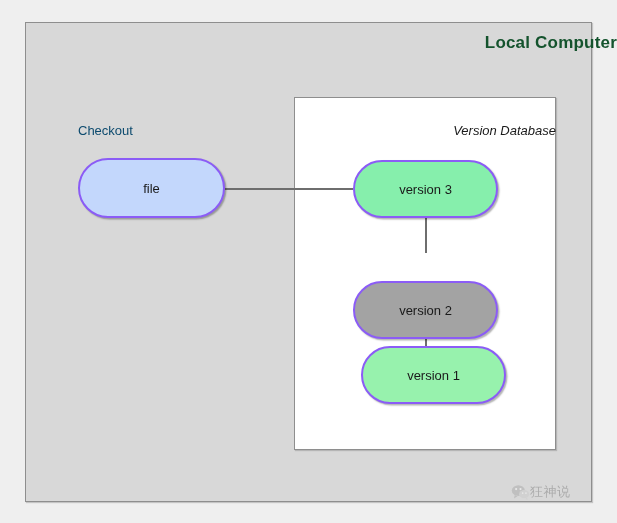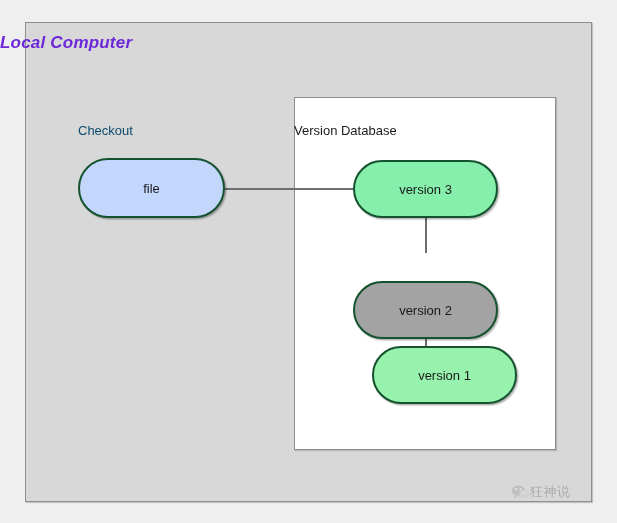--- a/index.html
+++ b/index.html
@@ -34,86 +34,86 @@
     border: 1px solid #8e8e8e;
     box-sizing: border-box;
     box-shadow: 1px 1px 1px rgba(0,0,0,0.18);
   }
 
   .local-title {
     position: absolute;
     left: 0;
     top: 33px;
     width: 100%;
-    text-align: left;
+    text-align: right;
     font-size: 17px;
     font-weight: bold;
-    color: #6d28d9;
+    color: #14532d;
     letter-spacing: 0.2px;
-    font-style: italic;
   }
 
   
   .vdb-panel {
     position: absolute;
     left: 294px;
     top: 97px;
     width: 262px;
     height: 353px;
     background: #ffffff;
     border: 1px solid #8e8e8e;
     box-sizing: border-box;
     box-shadow: 1px 1px 1px rgba(0,0,0,0.16);
   }
 
   .vdb-title {
     position: absolute;
     left: 294px;
     top: 123px;
     width: 262px;
-    text-align: left;
+    text-align: right;
     font-size: 13px;
     color: #1a1a1a;
+    font-style: italic;
   }
 
   .checkout-title {
     position: absolute;
     left: 78px;
     top: 123px;
     width: 147px;
     text-align: left;
     font-size: 13px;
     color: #0c4a6e;
   }
 
   
   .node {
     position: absolute;
     box-sizing: border-box;
-    border: 2px solid #14532d;
+    border: 2px solid #8b5cf6;
     border-radius: 30px;
     display: flex;
     align-items: center;
     justify-content: center;
     font-size: 13px;
     color: #1a1a1a;
     box-shadow: 1.5px 1.5px 1.5px rgba(0,0,0,0.30);
   }
 
   .node-file {
     left: 78px;
     top: 158px;
     width: 147px;
     height: 60px;
     background: #c3d7fc;
   }
 
   .node-v3 { left: 353px; top: 160px; width: 145px; height: 58px; background: #86efac; }
   .node-v2 { left: 353px; top: 253px; width: 145px; height: 58px; background: #a3a3a3; margin-top: 28px; }
-  .node-v1 { left: 372px; top: 346px; width: 145px; height: 58px; background: #97f2ad; }
+  .node-v1 { left: 361px; top: 346px; width: 145px; height: 58px; background: #97f2ad; }
 
   
   .edge {
     position: absolute;
     background: #6e6e6e;
   }
   .edge-file-v3 {
     left: 225px;
     top: 188px;
     width: 128px;

